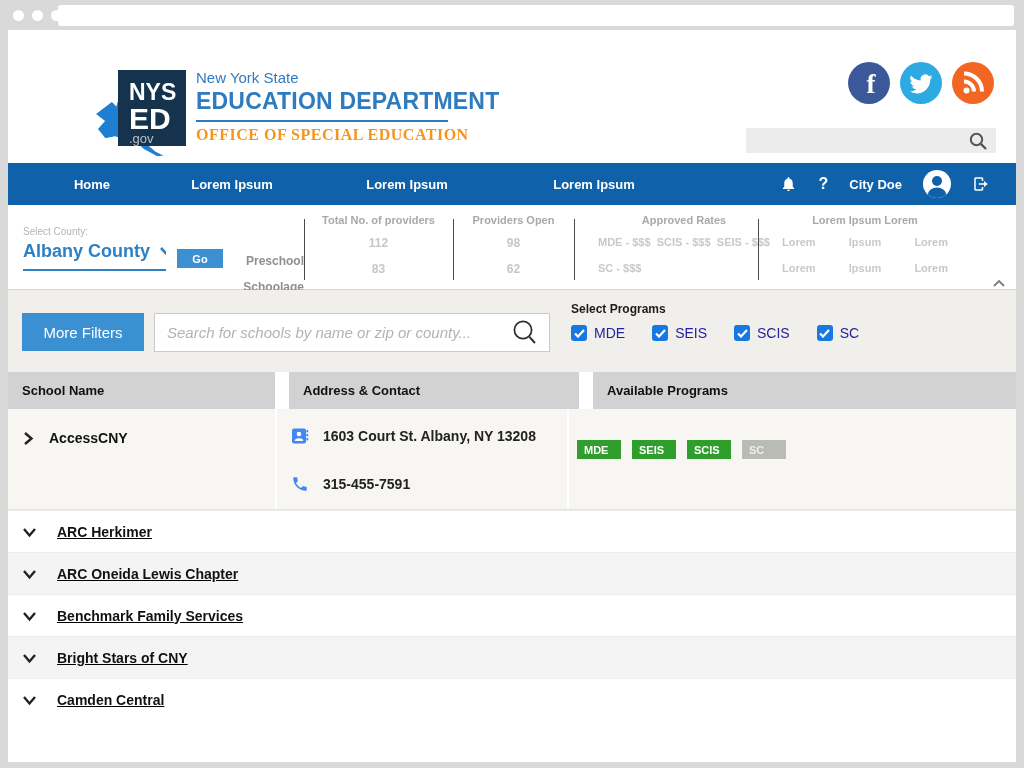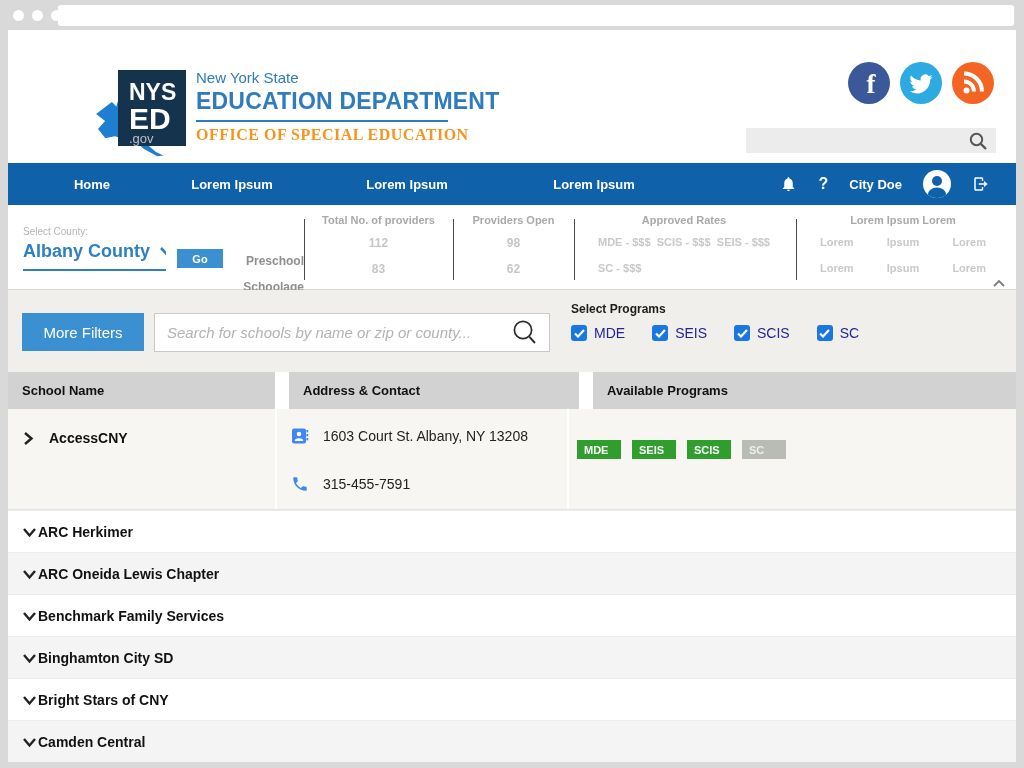--- a/index.html
+++ b/index.html
@@ -48,53 +48,53 @@
   .rowlabels div:nth-child(2){ top:57px; }
   .stat-col { position:absolute; top:0; height:100%; }
   .stat-col::before { content:""; position:absolute; left:0; top:14px; bottom:9px; width:1px; background:#4a4a4a; }
   .stat-col .hdr { position:absolute; top:9px; width:100%; text-align:center; font-size:11px; font-weight:bold; color:#a9a9a9; }
   .stat-col .r1 { position:absolute; top:31px; width:100%; }
   .stat-col .r2 { position:absolute; top:57px; width:100%; }
   .stat-val { text-align:center; font-size:12px; font-weight:bold; color:#c6c6c6; }
   .cells { display:flex; justify-content:space-between; padding:0 24px; font-size:11px; font-weight:bold; color:#c9c9c9; }
   .cells.single { justify-content:flex-start; }
   .col1 { left:296px; width:149px; } .col2 { left:445px; width:121px; }
-  .col3 { left:566px; width:220px; } .col4 { left:788px; width:214px; }
+  .col3 { left:566px; width:220px; } .col4 { left:750px; width:214px; }
   .stats-collapse { position:absolute; right:10px; bottom:1px; cursor:pointer; display:flex; }
 
   
   .filters { position:relative; height:82px; background:#f1efeb; }
   .more-filters { position:absolute; left:14px; top:23px; width:122px; height:38px; background:#3a90d1; border:none; color:#fff; font-size:15px; font-weight:normal; cursor:pointer; }
   .school-search { position:absolute; left:146px; top:23px; width:396px; height:39px; background:#fff; border:1px solid #c9c9c9; display:flex; align-items:center; }
   .school-search input { flex:1; height:100%; border:none; outline:none; background:transparent; padding:0 12px; font-size:15px; color:#333; }
   .school-search input::placeholder { color:#b3b3b3; font-style:italic; }
   .school-search .mag { margin-right:10px; display:flex; }
   .programs { position:absolute; left:563px; top:12px; }
   .programs-label { font-size:12px; font-weight:bold; color:#1c1c1c; }
   .program-list { display:flex; gap:27px; margin-top:9px; align-items:center; }
   .program { display:flex; align-items:center; cursor:pointer; }
   .cbx { width:16px; height:16px; background:#1877e0; border-radius:3px; display:inline-flex; align-items:center; justify-content:center; }
   .program span.lbl { font-size:14px; color:#24249a; margin-left:7px; }
 
   
   .thead { display:flex; gap:14px; background:#fff; height:37px; }
   .thead .th { background:#d2d2d2; font-size:13px; font-weight:bold; color:#101010; line-height:37px; padding-left:14px; }
-  .c-name { width:267px; } .c-addr { width:290px; } .c-prog { flex:1; }
+  .c-name { width:267px; } .c-addr { width:290px;font-weight:bold; } .c-prog { flex:1; }
 
   .exprow { display:flex; gap:2px; background:#fff; height:101px; border-bottom:1px solid #e3e3e3; }
   .exprow > div { background:#f7f6f2; position:relative; }
   .exp-namecell { display:flex; align-items:flex-start; padding:21px 0 0 14px; gap:15px; cursor:pointer; }
   .school-name { font-size:14px; font-weight:bold; color:#111; }
   .contact-line { position:absolute; left:14px; display:flex; align-items:center; gap:14px; font-size:14px; color:#222; }
   .line-addr { top:18px; } .line-phone { top:66px; }
   .badges { position:absolute; left:8px; top:31px; display:flex; gap:11px; }
   .badge { width:44px; height:19px; display:flex; align-items:center; padding-left:7px; font-size:11px; font-weight:bold; color:#fff; }
   .badge.on { background:#2f9e2d; } .badge.off { background:#b8bcb4; color:#edefe9; }
 
-  .srow { height:42px; display:flex; align-items:center; padding-left:14px; gap:1px; border-top:1px solid #ededed; cursor:pointer; background:#fff; }
+  .srow { height:42px; display:flex; align-items:center; padding-left:14px; gap:20px; border-top:1px solid #ededed; cursor:pointer; background:#fff;text-decoration:underline; }
   .srow:nth-child(even) { background:#f4f4f4; }
   .srow .school-name { font-size:14px; }
 </style>
 </head>
 <body>
 
 <div class="browser-bar">
   <span class="dot"></span>
   <span class="dot"></span>
   <span class="dot"></span>
@@ -357,26 +357,20 @@
     <div class="srow">
       <svg width="15" height="12">
           <polyline points="2,3 7.5,9.5 13,3" fill="none" stroke="#222" stroke-width="2.4"></polyline>
         </svg>
       <span class="school-name">Benchmark Family Services</span>
     </div>
     <div class="srow">
       <svg width="15" height="12">
           <polyline points="2,3 7.5,9.5 13,3" fill="none" stroke="#222" stroke-width="2.4"></polyline>
         </svg>
-      <span class="school-name">Binghamton City SD</span>
-    </div>
-    <div class="srow">
-      <svg width="15" height="12">
-          <polyline points="2,3 7.5,9.5 13,3" fill="none" stroke="#222" stroke-width="2.4"></polyline>
-        </svg>
       <span class="school-name">Bright Stars of CNY</span>
     </div>
     <div class="srow">
       <svg width="15" height="12">
           <polyline points="2,3 7.5,9.5 13,3" fill="none" stroke="#222" stroke-width="2.4"></polyline>
         </svg>
       <span class="school-name">Camden Central</span>
     </div>
   </div>
 

